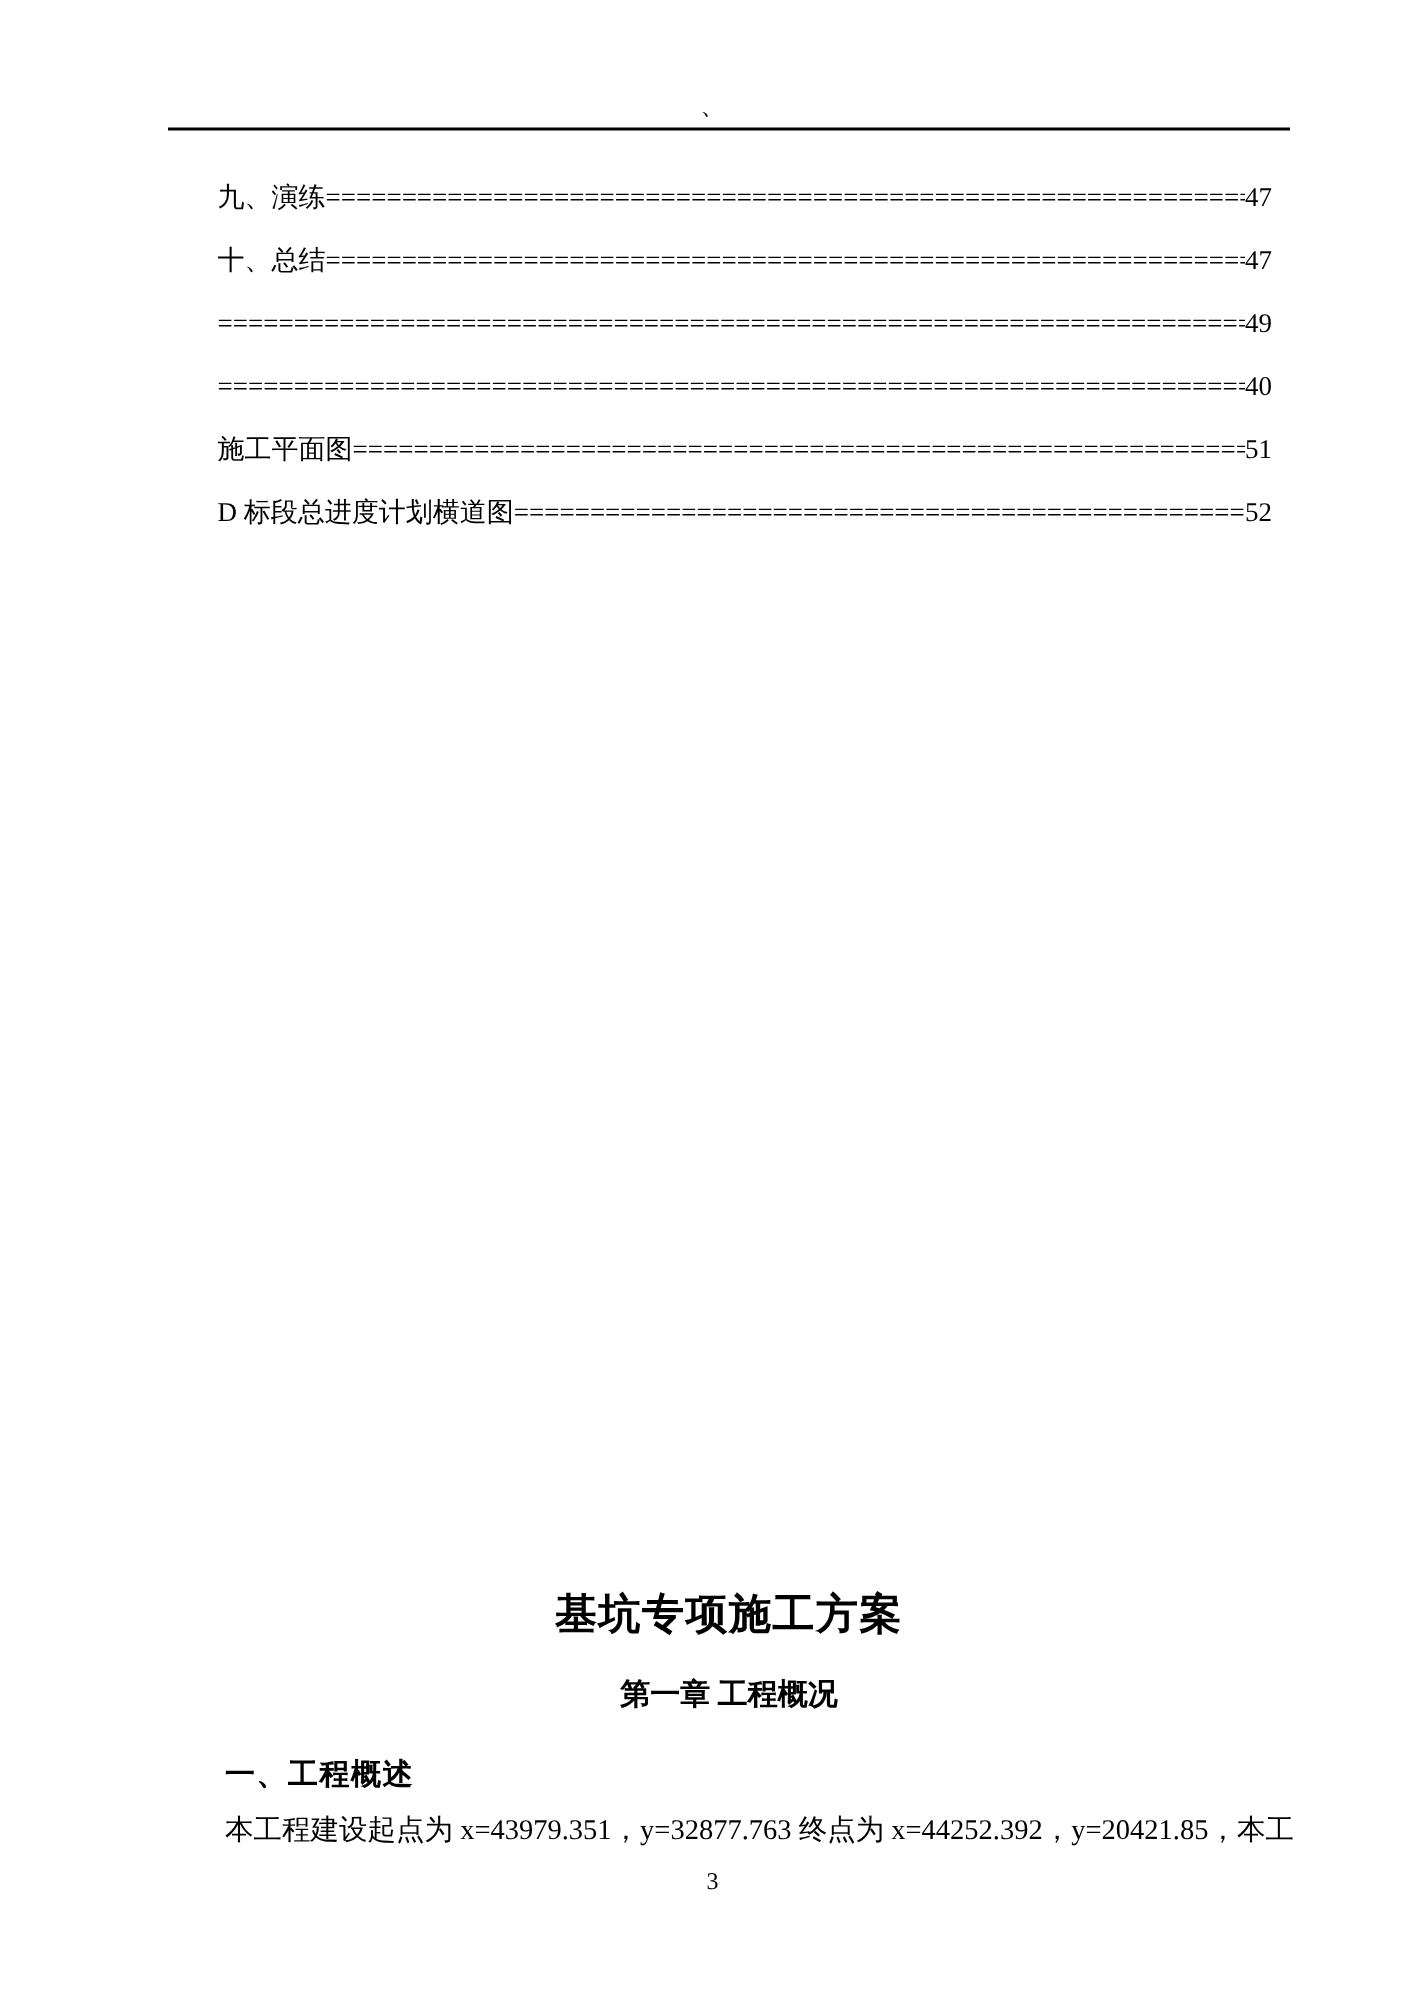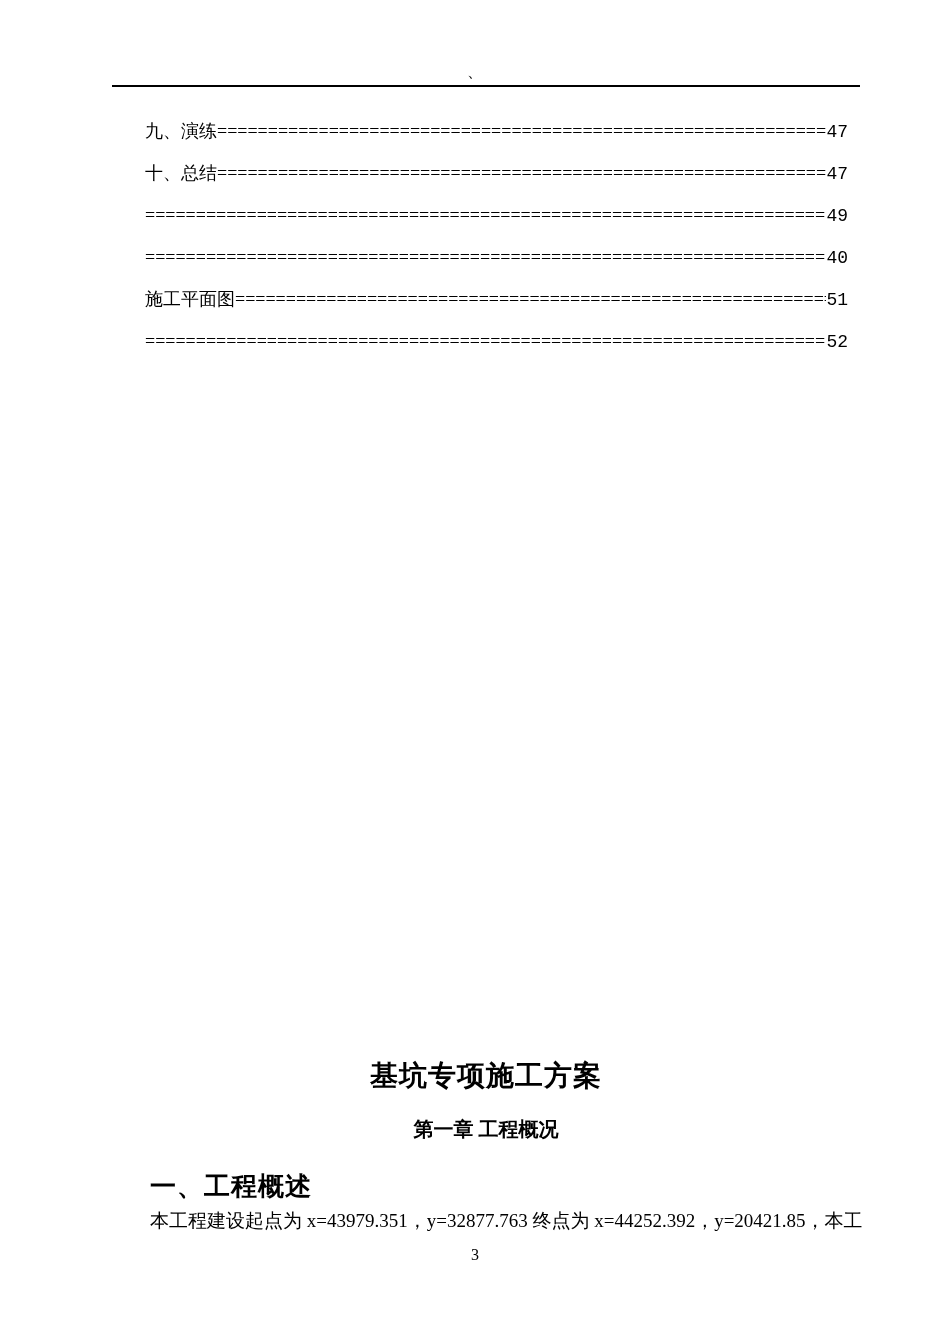--- a/index.html
+++ b/index.html
@@ -48,21 +48,21 @@
     white-space: nowrap;
   }
   .toc-label { flex: 0 0 auto; }
   .toc-leader {
     flex: 1 1 0;
     min-width: 0;
     overflow: hidden;
     white-space: nowrap;
     letter-spacing: 0;
   }
-  .toc-page { flex: 0 0 auto; font-family: Liberation Mono, monospace; }
+  .toc-page { flex: 0 0 auto; }
 
   
   .doc-title {
     position: absolute;
     top: 1057px;
     left: 112px;
     width: 748px;
     text-align: center;
     font-size: 28px;
     font-weight: bold;
@@ -74,21 +74,21 @@
     left: 112px;
     width: 748px;
     text-align: center;
     font-size: 20px;
     font-weight: bold;
   }
   .section-heading {
     position: absolute;
     top: 1169px;
     left: 150px;
-    font-size: 26px;
+    font-size: 20px;
     font-weight: bold;
     font-family: "Liberation Sans", "DejaVu Sans", sans-serif;
     letter-spacing: 1px;
   }
   .body-paragraph {
     position: absolute;
     top: 1208px;
     left: 112px;
     width: 762px;
     font-size: 19px;
@@ -130,20 +130,21 @@
   <div class="toc-row">
     <span class="toc-leader">========================================================================================================================</span>
     <span class="toc-page">40</span>
   </div>
   <div class="toc-row">
     <span class="toc-label">施工平面图</span>
     <span class="toc-leader">========================================================================================================================</span>
     <span class="toc-page">51</span>
   </div>
   <div class="toc-row">
+    <span class="toc-label">D 标段总进度计划横道图</span>
     <span class="toc-leader">========================================================================================================================</span>
     <span class="toc-page">52</span>
   </div>
 </div>
 
 <div class="doc-title">基坑专项施工方案</div>
 <div class="chapter-heading">第一章 工程概况</div>
 <div class="section-heading">一、工程概述</div>
 <div class="body-paragraph">本工程建设起点为 x=43979.351，y=32877.763 终点为 x=44252.392，y=20421.85，本工</div>
 <div class="page-number">3</div>

